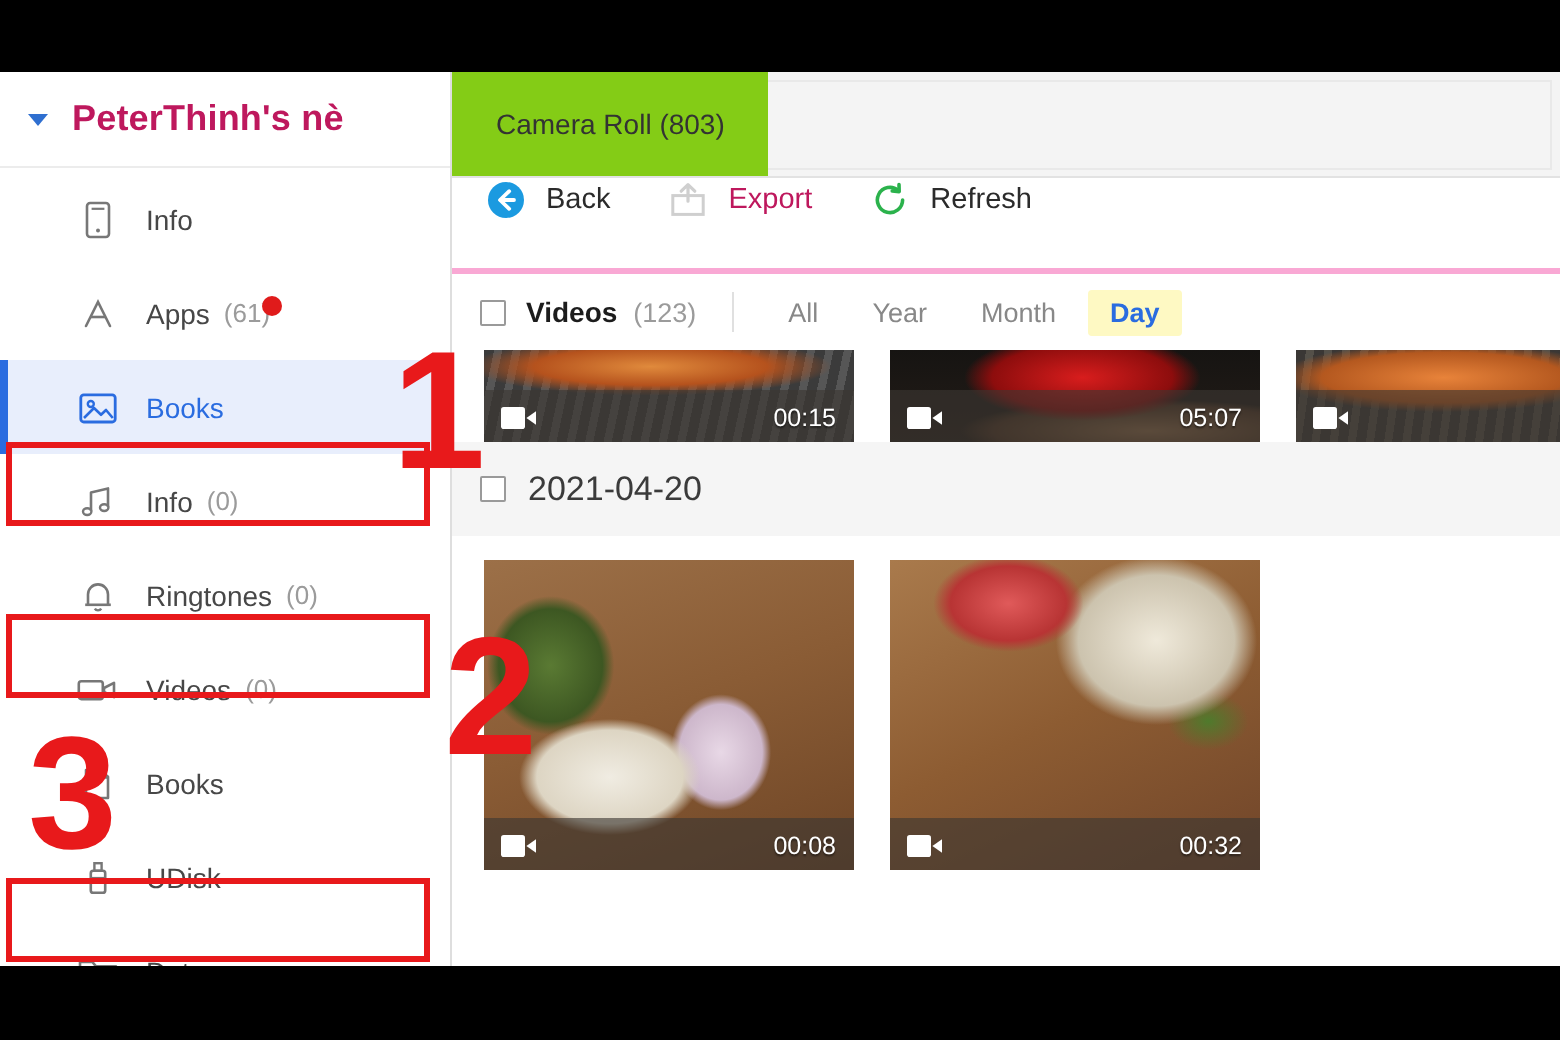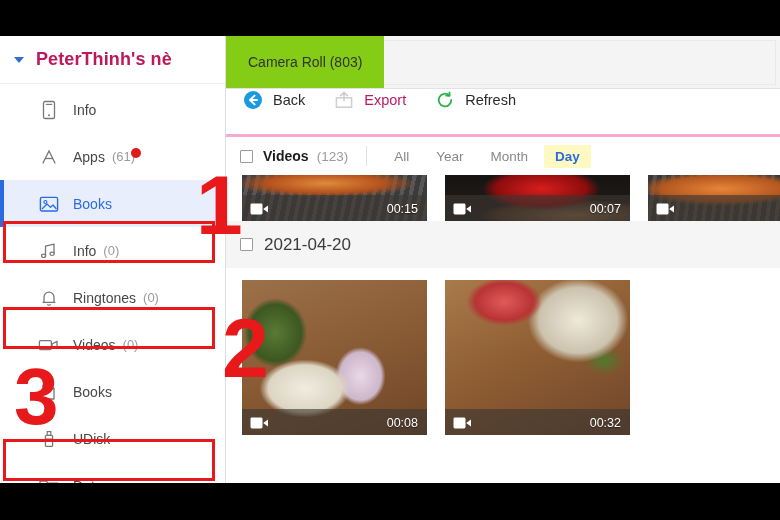--- a/index.html
+++ b/index.html
@@ -300,21 +300,21 @@
 
             <div class="thumb">
               <span class="ph ph2"></span>
               <span class="bar"></span>
               <span class="camico">
                 <svg width="20" height="14" viewBox="0 0 20 14">
                     <rect x="0.5" y="1.5" width="12" height="11" rx="1.4" fill="#fff"></rect>
                     <path d="M13.2 7 L18 3.6 V10.4 Z" fill="#fff"></path>
                   </svg>
               </span>
-              <span class="dur">00:07</span>
+              <span class="dur">05:07</span>
             </div>
 
             <div class="thumb">
               <span class="ph ph3"></span>
               <span class="bar"></span>
               <span class="camico">
                 <svg width="20" height="14" viewBox="0 0 20 14">
                     <rect x="0.5" y="1.5" width="12" height="11" rx="1.4" fill="#fff"></rect>
                     <path d="M13.2 7 L18 3.6 V10.4 Z" fill="#fff"></path>
                   </svg>

